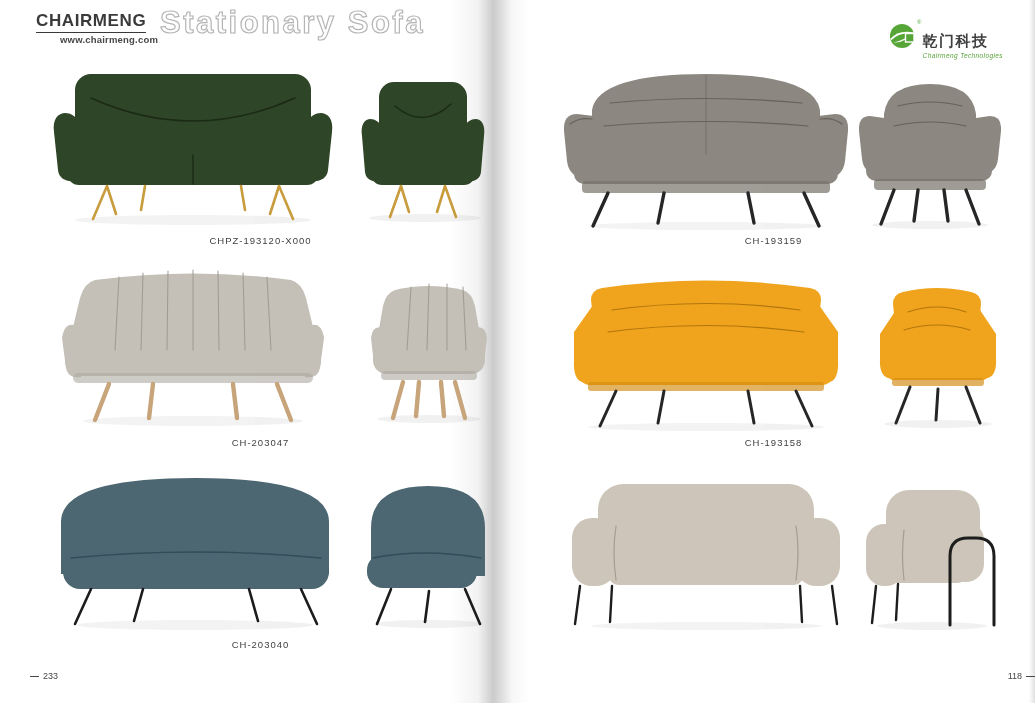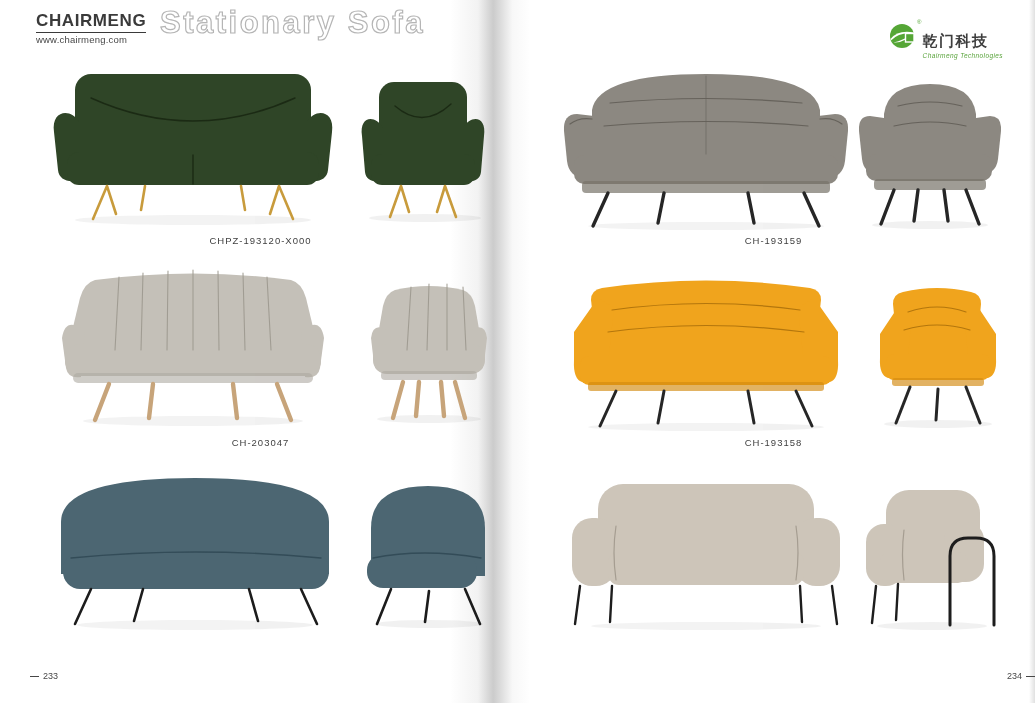--- a/index.html
+++ b/index.html
@@ -25,21 +25,21 @@
     position:absolute;right:0;top:0;width:6px;height:703px;
     background:linear-gradient(90deg, rgba(0,0,0,0), rgba(0,0,0,0.12));
     pointer-events:none;
   }
   
   .brand{position:absolute;left:36px;top:11px;text-align:left;}
   .brand-name{
     font-size:17px;font-weight:bold;color:#3a3a3a;letter-spacing:.6px;
     border-bottom:1.6px solid #3a3a3a;padding-bottom:1px;display:inline-block;
   }
-  .brand-site{font-size:9.5px;font-weight:normal;color:#474747;letter-spacing:.2px;margin-top:1px;}
+  .brand-site{font-size:9.5px;font-weight:bold;color:#474747;letter-spacing:.2px;margin-top:1px;margin-left:24px;}
   .page-title{
     position:absolute;left:160px;top:5px;
     font-size:31px;font-weight:bold;letter-spacing:2.5px;
     color:#ffffff;-webkit-text-stroke:1.2px #b5b5b5;
   }
   .logo{position:absolute;right:32px;top:12px;display:flex;align-items:center;gap:6px;}
   .logo-mark{position:relative;width:28px;height:28px;}
   .logo-reg{position:absolute;top:-3px;right:-5px;font-size:6px;color:#55a636;}
   .logo-cn{font-size:15px;font-weight:bold;color:#3e3e3e;letter-spacing:1.5px;font-family:"DejaVu Sans",sans-serif;margin-top:20px;}
   .logo-en{font-size:6.5px;font-style:italic;color:#5aa43c;letter-spacing:.4px;margin-top:1px;}
@@ -188,20 +188,21 @@
     <g fill="none" stroke-width="2.6" stroke-linecap="round" stroke="#1c1c1c">
       <path d="M58,127 L42,162"></path>
         <path d="M110,127 L101,159"></path>
       <path d="M216,127 L225,159"></path>
         <path d="M268,127 L284,162"></path>
       <path d="M358,127 L344,162"></path>
         <path d="M396,129 L392,160"></path>
         <path d="M432,127 L447,162"></path>
     </g>
   </svg>
+  <figcaption class="model">CH-203040</figcaption>
 </figure>
 
 <figure class="product f4">
   <svg width="455" height="172" viewBox="0 0 455 172">
     <g fill="#111111" opacity="0.05">
       <ellipse cx="160" cy="168" rx="118" ry="4"></ellipse>
         <ellipse cx="384" cy="167" rx="58" ry="4"></ellipse>
     </g>
     <g fill="#8c8881">
       <path d="M46,104 L46,52 Q52,16 160,16 Q268,16 274,52 L274,104 Z"></path>
@@ -310,15 +311,15 @@
         <path d="M352,122 L350,158"></path>
     </g>
   </svg>
 </figure>
 
 <div class="pageno pageno-left">
   <span class="dash"></span>
   <span>233</span>
 </div>
 <div class="pageno pageno-right">
-  <span>234</span>
+  <span>118</span>
   <span class="dash"></span>
 </div>
 
 </body></html>

